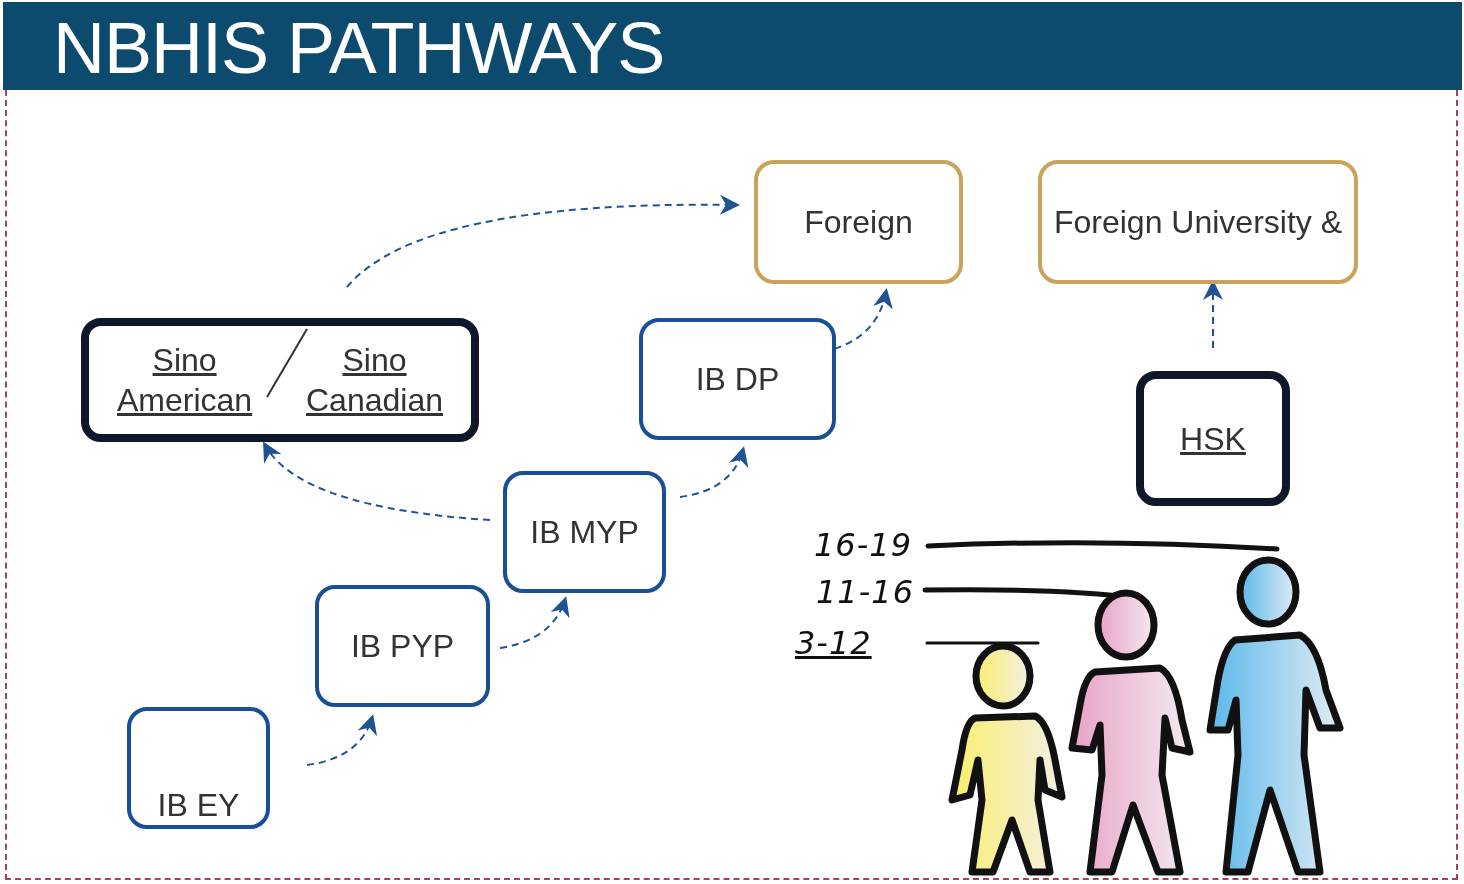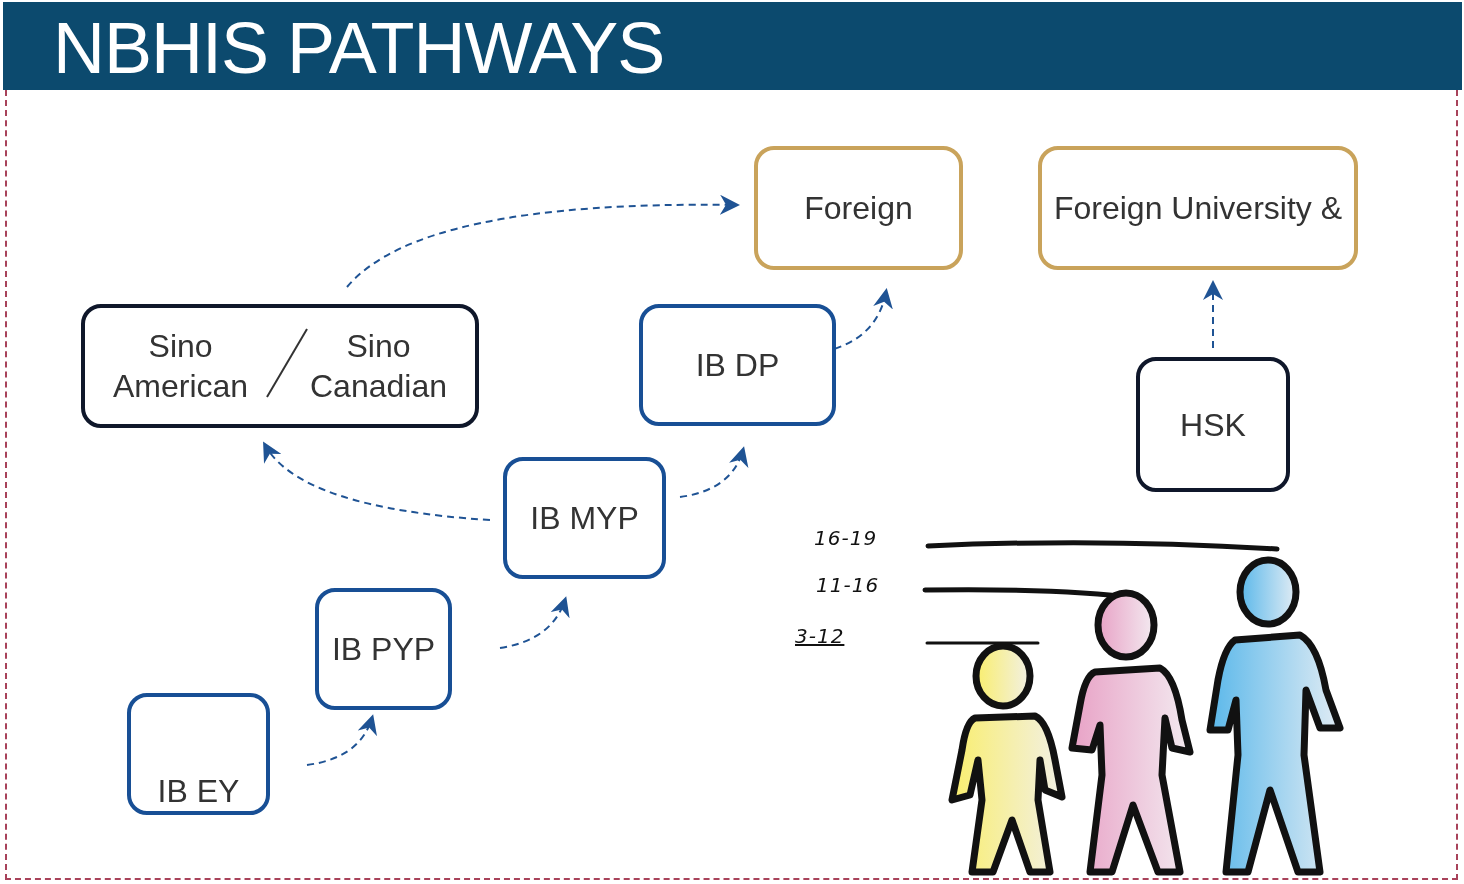--- a/index.html
+++ b/index.html
@@ -1,27 +1,27 @@
 <!DOCTYPE html>
 <html><head>
 <meta charset="utf-8">
 <style>
   html, body { margin: 0; padding: 0; background: #ffffff; }
   body { width: 1464px; height: 884px; position: relative; overflow: hidden; font-family: "Liberation Sans", sans-serif; }
   .banner { position: absolute; left: 3px; top: 2px; width: 1459px; height: 88px; background: #0c4a6e; }
   .banner-title { position: absolute; left: 50px; top: 6px; color: #ffffff; font-size: 72px; line-height: 80px; letter-spacing: -1px; font-family: "Liberation Sans", sans-serif; }
   .frame { position: absolute; left: 5px; top: 90px; width: 1453px; height: 790px; border: 2px dashed #a8425a; border-top: none; box-sizing: border-box; }
-  .box { position: absolute; box-sizing: border-box; background: #ffffff; border-radius: 20px; display: flex; align-items: center; justify-content: center; text-align: center; color: #333333; font-size: 32px; line-height: 40px; }
+  .box { position: absolute; box-sizing: border-box; background: #ffffff; border-radius: 20px; display: flex; align-items: center; justify-content: center; text-align: center; color: #333333; font-size: 32px; line-height: 40px; margin-top: 14px; }
   .box.blue { border: 4px solid #184f95; }
-  .box.red { border: 4px solid #0f172a; }
+  .box.red { border: 8px solid #0f172a; text-decoration: underline; }
   .box.gold { border: 4px solid #c9a35b; }
   .box span { display: block; }
   .sino-slash { position: absolute; left: 262px; top: 327px; width: 50px; height: 72px; }
   svg.overlay { position: absolute; left: 0; top: 0; }
-  .age { position: absolute; font-family: "DejaVu Sans", sans-serif; font-style: italic; font-size: 20px; color: #111; letter-spacing: 1px; }
+  .age { position: absolute; font-family: "DejaVu Sans", sans-serif; font-style: italic; font-size: 32px; color: #111; letter-spacing: 1px; }
 </style>
 </head>
 <body>
 
 <div class="banner">
   <div class="banner-title">NBHIS PATHWAYS</div>
 </div>
 <div class="frame"></div>
 
 <svg class="overlay" width="1464" height="884">
@@ -72,21 +72,21 @@
   </g>
 </svg>
 
 <div class="age" style="left:814px; top:526px;">16-19</div>
 <div class="age" style="left:816px; top:573px;">11-16</div>
 <div class="age" style="left:795px; top:624px;text-decoration:underline;">3-12</div>
 
 <div class="box blue" style="left:127px; top:693px; width:143px; height:122px;align-items:flex-end;">
   <span>IB EY</span>
 </div>
-<div class="box blue" style="left:315px; top:588px; width:137px; height:122px;">
+<div class="box blue" style="left:315px; top:571px; width:175px; height:122px;">
   <span>IB PYP</span>
 </div>
 <div class="box blue" style="left:503px; top:457px; width:163px; height:122px;">
   <span>IB MYP</span>
 </div>
 <div class="box blue" style="left:639px; top:304px; width:197px; height:122px;">
   <span>IB DP</span>
 </div>
 
 <div class="box red" style="left:81px; top:304px; width:398px; height:124px; justify-content:space-between; padding:0 28px;">

